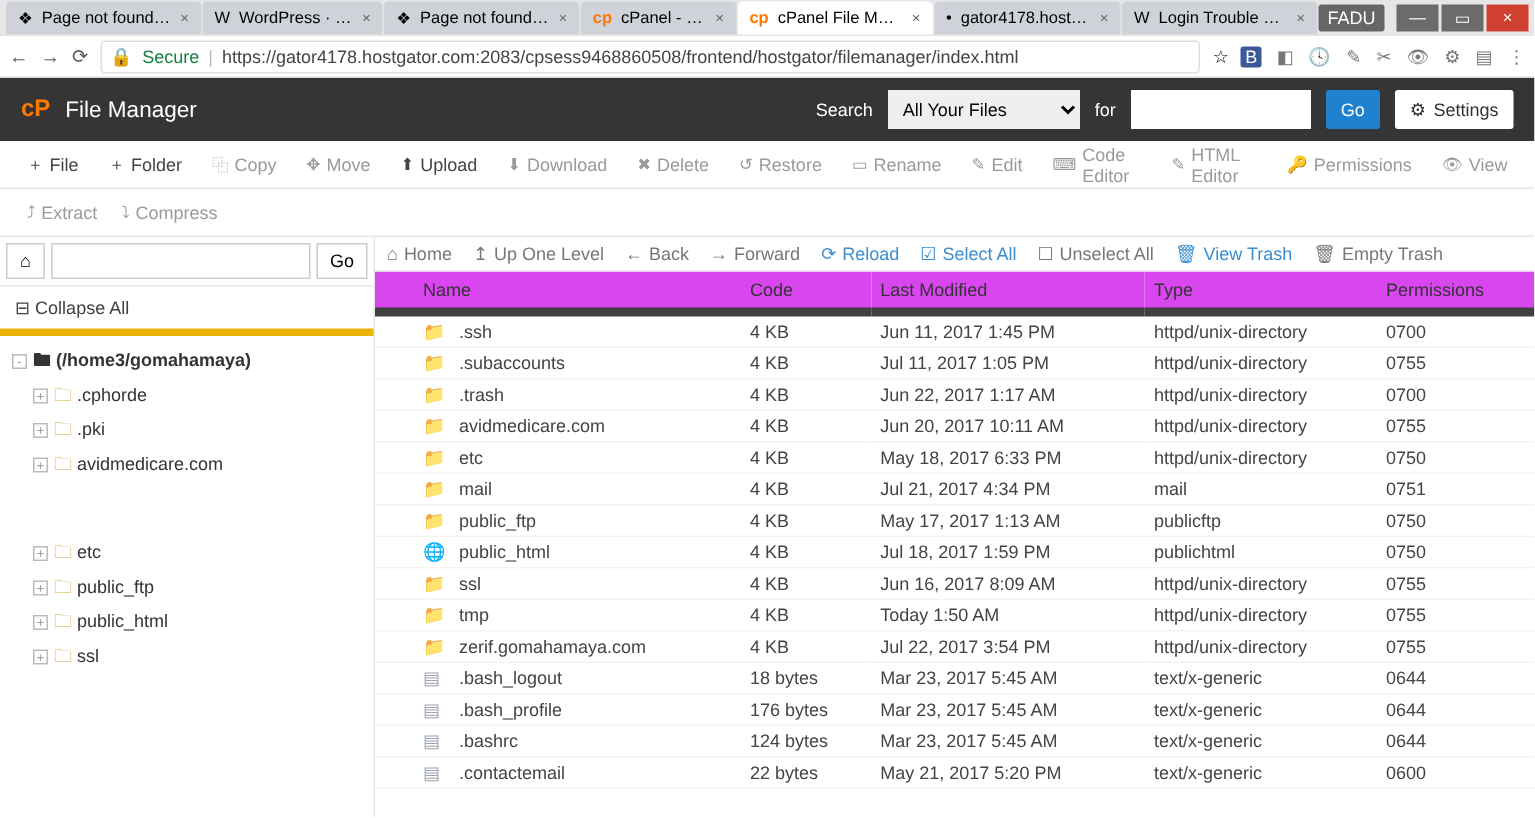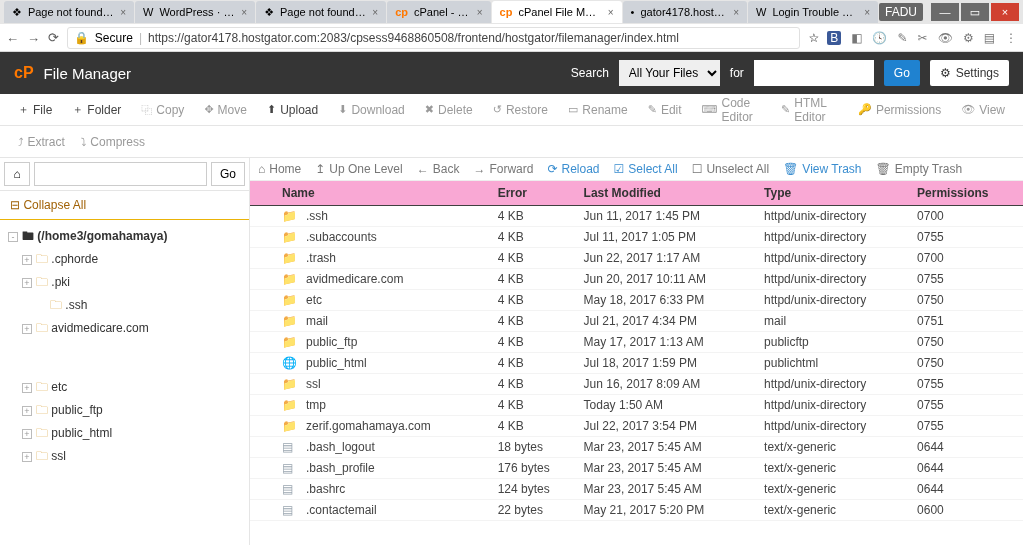--- a/index.html
+++ b/index.html
@@ -18,48 +18,48 @@
   .url-box{flex:1;display:flex;align-items:center;gap:6px;padding:2px 6px;border:1px solid #e0e0e0;border-radius:3px;background:#fff;height:22px}
   .url-box .lock{color:#0a8a3a;font-size:12px}
   .url-box input{border:none;outline:none;width:100%;font-size:12px;color:#444}
   .ext-icons{display:flex;gap:10px;color:#777;font-size:13px}
   .topbar{background:#353535;color:#fff;display:flex;align-items:center;height:42px;padding:0 14px;gap:10px}
   .topbar .logo{font-size:16px;font-weight:bold;color:#ff7800}
   .topbar .brandtxt{font-size:15px}
   .spacer{flex:1}
   .topbar label{font-size:12px}
   .topbar select,.topbar input[type=text]{height:26px;border:none;padding:0 6px}
-  .topbar select{width:101px}
+  .topbar select{width:128px}
   .topbar input[type=text]{width:120px}
   .gobtn{background:#1f82d0;color:#fff;border:none;height:26px;padding:0 10px;border-radius:2px}
   .settingsbtn{background:#fff;color:#333;border:none;height:26px;padding:0 10px;border-radius:2px;display:flex;align-items:center;gap:5px}
   .toolbar{display:flex;align-items:center;border-bottom:1px solid #e5e5e5;padding:4px 10px;gap:4px;color:#9a9a9a}
   .tbtn{display:flex;align-items:center;gap:4px;padding:4px 8px;color:#9a9a9a}
   .tbtn.dark{color:#444}
   .tbtn .ic{font-size:11px}
   .toolbar2{display:flex;align-items:center;border-bottom:1px solid #e5e5e5;padding:4px 10px;gap:0;color:#9a9a9a}
   .main{display:flex;height:calc(545px - 24px - 28px - 42px - 32px - 32px)}
   .left{width:250px;border-right:1px solid #e5e5e5;display:flex;flex-direction:column;min-height:0}
   .searchrow{display:flex;align-items:center;padding:4px;gap:4px;border-bottom:1px solid #e5e5e5}
   .homebox{width:26px;height:24px;border:1px solid #ccc;display:flex;align-items:center;justify-content:center}
   .searchin{flex:1;height:24px;border:1px solid #ccc;padding:0 4px}
   .gobtn2{height:24px;border:1px solid #ccc;background:#fff;padding:0 8px}
-  .collapse{padding:7px 10px;color:#a16207;border-bottom:1px solid #eab308;cursor:pointer}
+  .collapse{padding:7px 10px;color:#404040;border-bottom:5px solid #eab308;cursor:pointer}
   .tree{padding:6px 4px 6px 8px;overflow:auto;color:#333}
   .tree div{white-space:nowrap;padding:1px 0}
   .folder-ic{color:#d9a441}
   .tog{color:#9a9a9a;display:inline-block;width:10px;text-align:center;border:1px solid #bbb;height:10px;line-height:8px;font-size:9px;margin-right:4px;vertical-align:middle}
   .right{flex:1;display:flex;flex-direction:column;min-height:0}
   .rtoolbar{display:flex;align-items:center;padding:4px 8px;gap:14px;border-bottom:1px solid #eee;color:#777}
   .rbtn{display:flex;align-items:center;gap:4px;cursor:pointer}
   .rbtn.blue{color:#3b8ed0}
   .grid{flex:1;overflow:auto}
   table{width:100%;border-collapse:collapse}
   th,td{text-align:left;padding:3px 6px;font-size:12px;color:#444;white-space:nowrap}
-  thead th{background:#f9a8d4;border-bottom:1px solid #404040;font-weight:bold;color:#333;padding:5px 6px}
+  thead th{background:#d946ef;border-bottom:6px solid #404040;font-weight:normal;color:#333;padding:5px 6px}
   tbody tr{border-bottom:1px solid #f3f3f3}
   td.name{display:flex;align-items:center;gap:10px}
   .checkbox-col{width:26px}
   .fic{width:14px;color:#6ca5d6}
   .fic.yellow{color:#d9a441}
   .fic.page{color:#9aa5af}
 </style>
 </head>
 <body>
 
@@ -106,21 +106,21 @@
       <div class="win-btn" style="background:#d04030">×</div>
     </div>
   </div>
 
 <div class="url-bar">
   <span class="icon">←</span>
   <span class="icon">→</span>
   <span class="icon">⟳</span>
   <div class="url-box">
     <span class="lock">🔒</span>
-    <span style="color:#000000">Secure</span>
+    <span style="color:#15803d">Secure</span>
     <span style="color:#bbb">|</span>
     <input type="text" value="https://gator4178.hostgator.com:2083/cpsess9468860508/frontend/hostgator/filemanager/index.html" style="">
   </div>
   <span>☆</span>
   <div class="ext-icons">
     <span style="background:#3b5998;color:#fff;padding:0 3px;border-radius:2px">B</span>
     <span>◧</span>
     <span>🕓</span>
     <span>✎</span>
     <span>✂</span>
@@ -224,21 +224,20 @@
           <span>⌂</span>
         </div>
       <input class="searchin" style="">
       <button class="gobtn2">Go</button>
     </div>
     <div class="collapse"><span>⊟</span> <span>Collapse All</span></div>
     <div class="tree" id="tree">
         <div><span class="tog">-</span>🖿 <b>(/home3/gomahamaya)</b></div>
         <div style="padding-left: 14px;"><span class="tog">+</span><span class="folder-ic">🗀</span> <span>.cphorde</span></div>
         <div style="padding-left: 14px;"><span class="tog">+</span><span class="folder-ic">🗀</span> <span>.pki</span></div>
-        <div style="padding-left: 28px;"><span style="display:inline-block;width:14px"></span><span class="folder-ic">🗀</span> <span>.ssh</span></div>
         <div style="padding-left: 14px;"><span class="tog">+</span><span class="folder-ic">🗀</span> <span>avidmedicare.com</span></div>
         <div style="padding-left: 14px; margin-top: 36px;"><span class="tog">+</span><span class="folder-ic">🗀</span> <span>etc</span></div>
         <div style="padding-left: 14px;"><span class="tog">+</span><span class="folder-ic">🗀</span> <span>public_ftp</span></div>
         <div style="padding-left: 14px;"><span class="tog">+</span><span class="folder-ic">🗀</span> <span>public_html</span></div>
         <div style="padding-left: 14px;"><span class="tog">+</span><span class="folder-ic">🗀</span> <span>ssl</span></div>
       </div>
   </div>
 
   <div class="right">
     <div class="rtoolbar">
@@ -278,21 +277,21 @@
           <span>🗑</span>
           <span>Empty Trash</span>
         </div>
     </div>
     <div class="grid">
       <table>
         <thead>
             <tr>
           <th class="checkbox-col"></th>
           <th>Name</th>
-          <th>Error</th>
+          <th>Code</th>
           <th>Last Modified</th>
           <th>Type</th>
           <th>Permissions</th>
         </tr>
           </thead>
         <tbody id="rows">
             <tr>
               <td class="checkbox-col"></td>
               <td class="name">
                 <span class="fic">📁</span>

